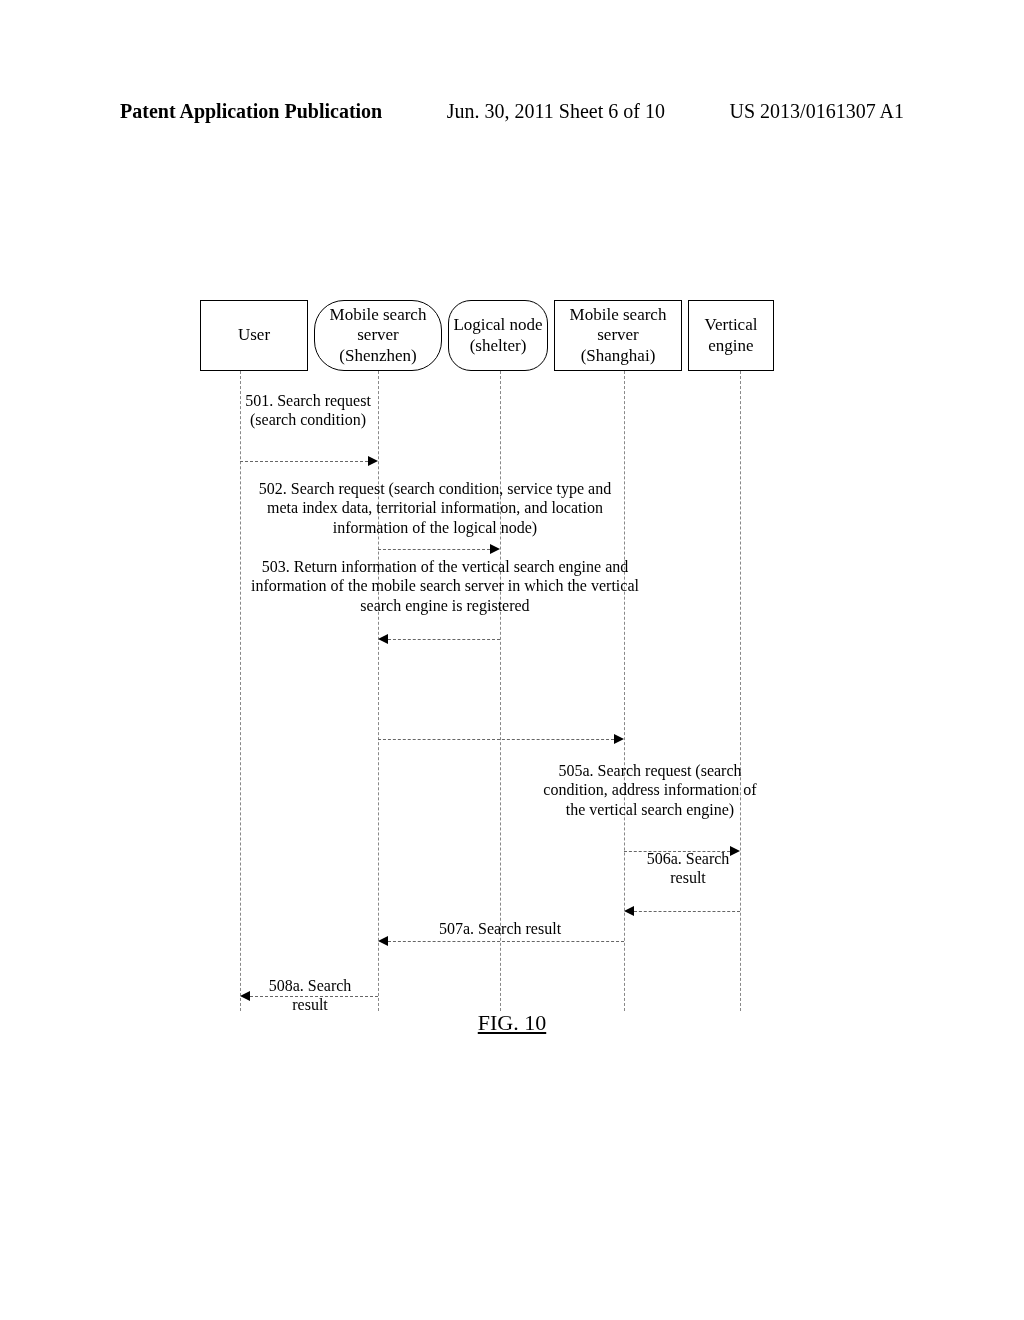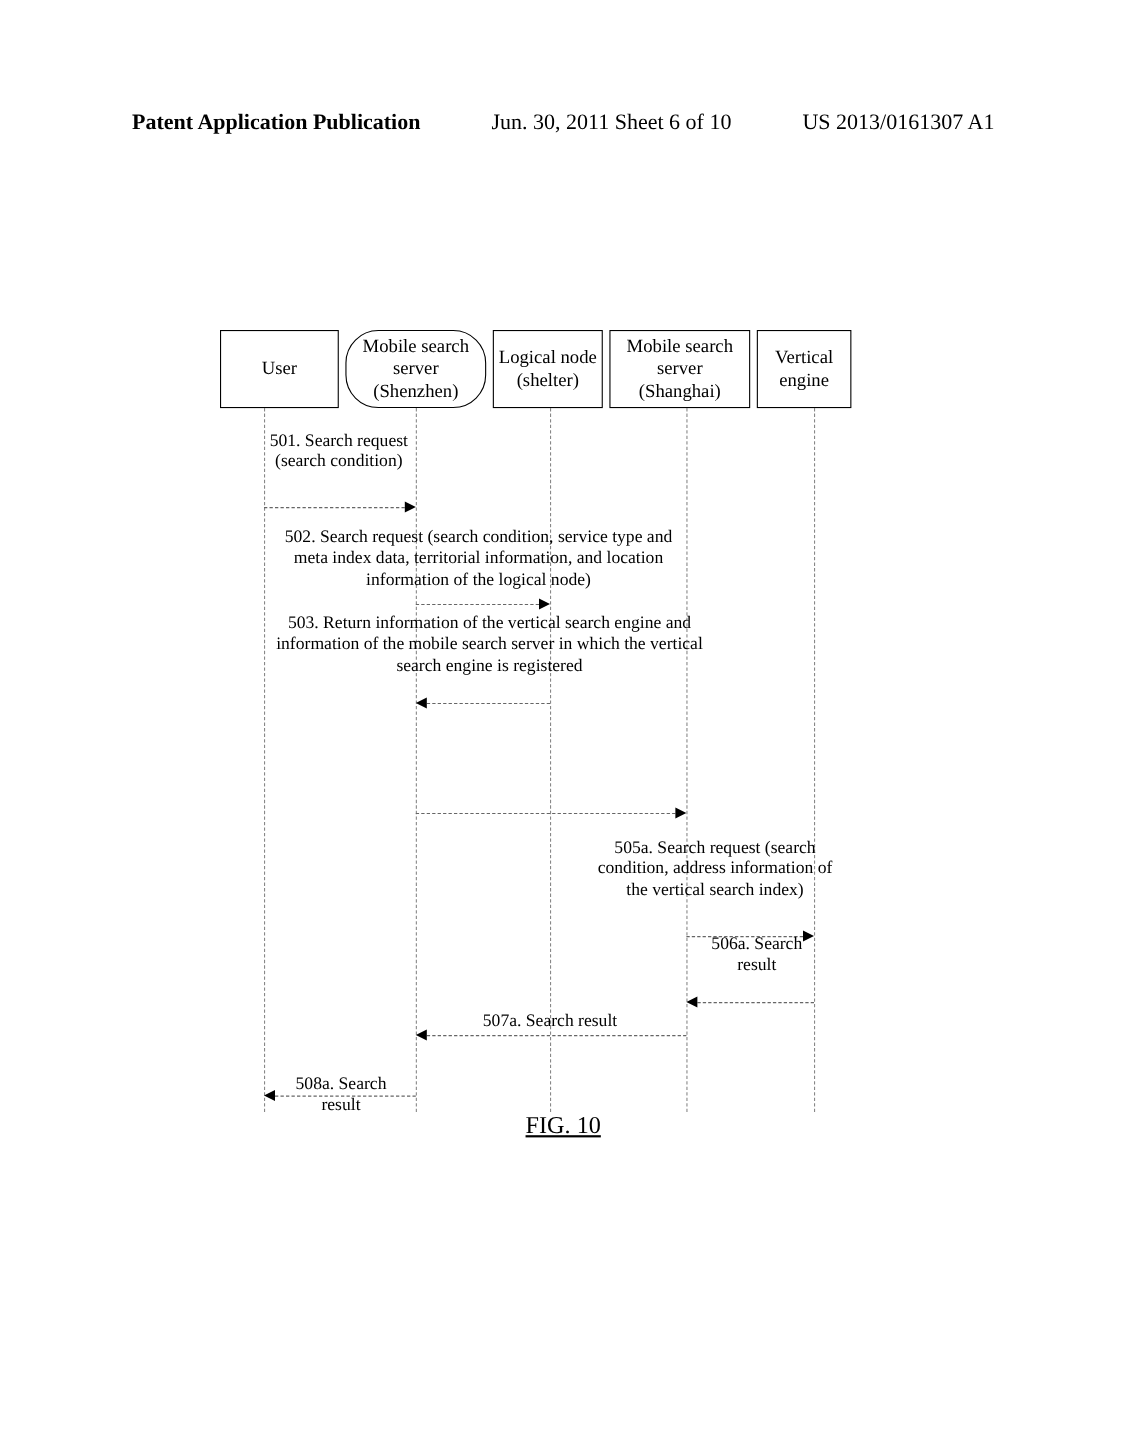--- a/index.html
+++ b/index.html
@@ -97,21 +97,21 @@
 <div class="header">
   <span class="header-left">Patent Application Publication</span>
   <span class="header-mid">Jun. 30, 2011  Sheet 6 of 10</span>
   <span class="header-right">US 2013/0161307 A1</span>
 </div>
 
 <div class="diagram">
   <div class="actors">
     <div class="actor" style="width:108px;">User</div>
     <div class="actor" style="width:128px;border-radius:30px;">Mobile search server (Shenzhen)</div>
-    <div class="actor" style="width:100px;">Logical node (shelter)</div>
+    <div class="actor" style="width:100px;border-radius:23px;">Logical node (shelter)</div>
     <div class="actor" style="width:128px;">Mobile search server (Shanghai)</div>
     <div class="actor" style="width:86px;">Vertical engine</div>
   </div>
 
   <div class="lifelines">
     <div class="lifeline" style="left:40px;"></div>
     <div class="lifeline" style="left:178px;"></div>
     <div class="lifeline" style="left:300px;"></div>
     <div class="lifeline" style="left:424px;"></div>
     <div class="lifeline" style="left:540px;"></div>
@@ -124,21 +124,21 @@
     <div class="arrow-line" style="left:178px; top:178px; width:112px;"></div>
     <div class="arrow-head-r" style="left:290px; top:173px;"></div>
 
     <div class="msg" style="left:50px; top:186px; width:390px;">503. Return information of the vertical search engine and information of the mobile search server in which the vertical search engine is registered</div>
     <div class="arrow-line" style="left:188px; top:268px; width:112px;"></div>
     <div class="arrow-head-l" style="left:178px; top:263px;"></div>
 
     <div class="arrow-line" style="left:178px; top:368px; width:236px;"></div>
     <div class="arrow-head-r" style="left:414px; top:363px;"></div>
 
-    <div class="msg" style="left:340px; top:390px; width:220px;">505a. Search request (search condition, address information of the vertical search index)</div>
+    <div class="msg" style="left:340px; top:390px; width:220px;">505a. Search request (search condition, address information of the vertical search engine)</div>
     <div class="arrow-line" style="left:424px; top:480px; width:106px;"></div>
     <div class="arrow-head-r" style="left:530px; top:475px;"></div>
 
     <div class="msg" style="left:432px; top:478px; width:112px;">506a. Search result</div>
     <div class="arrow-line" style="left:434px; top:540px; width:106px;"></div>
     <div class="arrow-head-l" style="left:424px; top:535px;"></div>
 
     <div class="msg" style="left:200px; top:548px; width:200px;">507a. Search result</div>
     <div class="arrow-line" style="left:188px; top:570px; width:236px;"></div>
     <div class="arrow-head-l" style="left:178px; top:565px;"></div>

